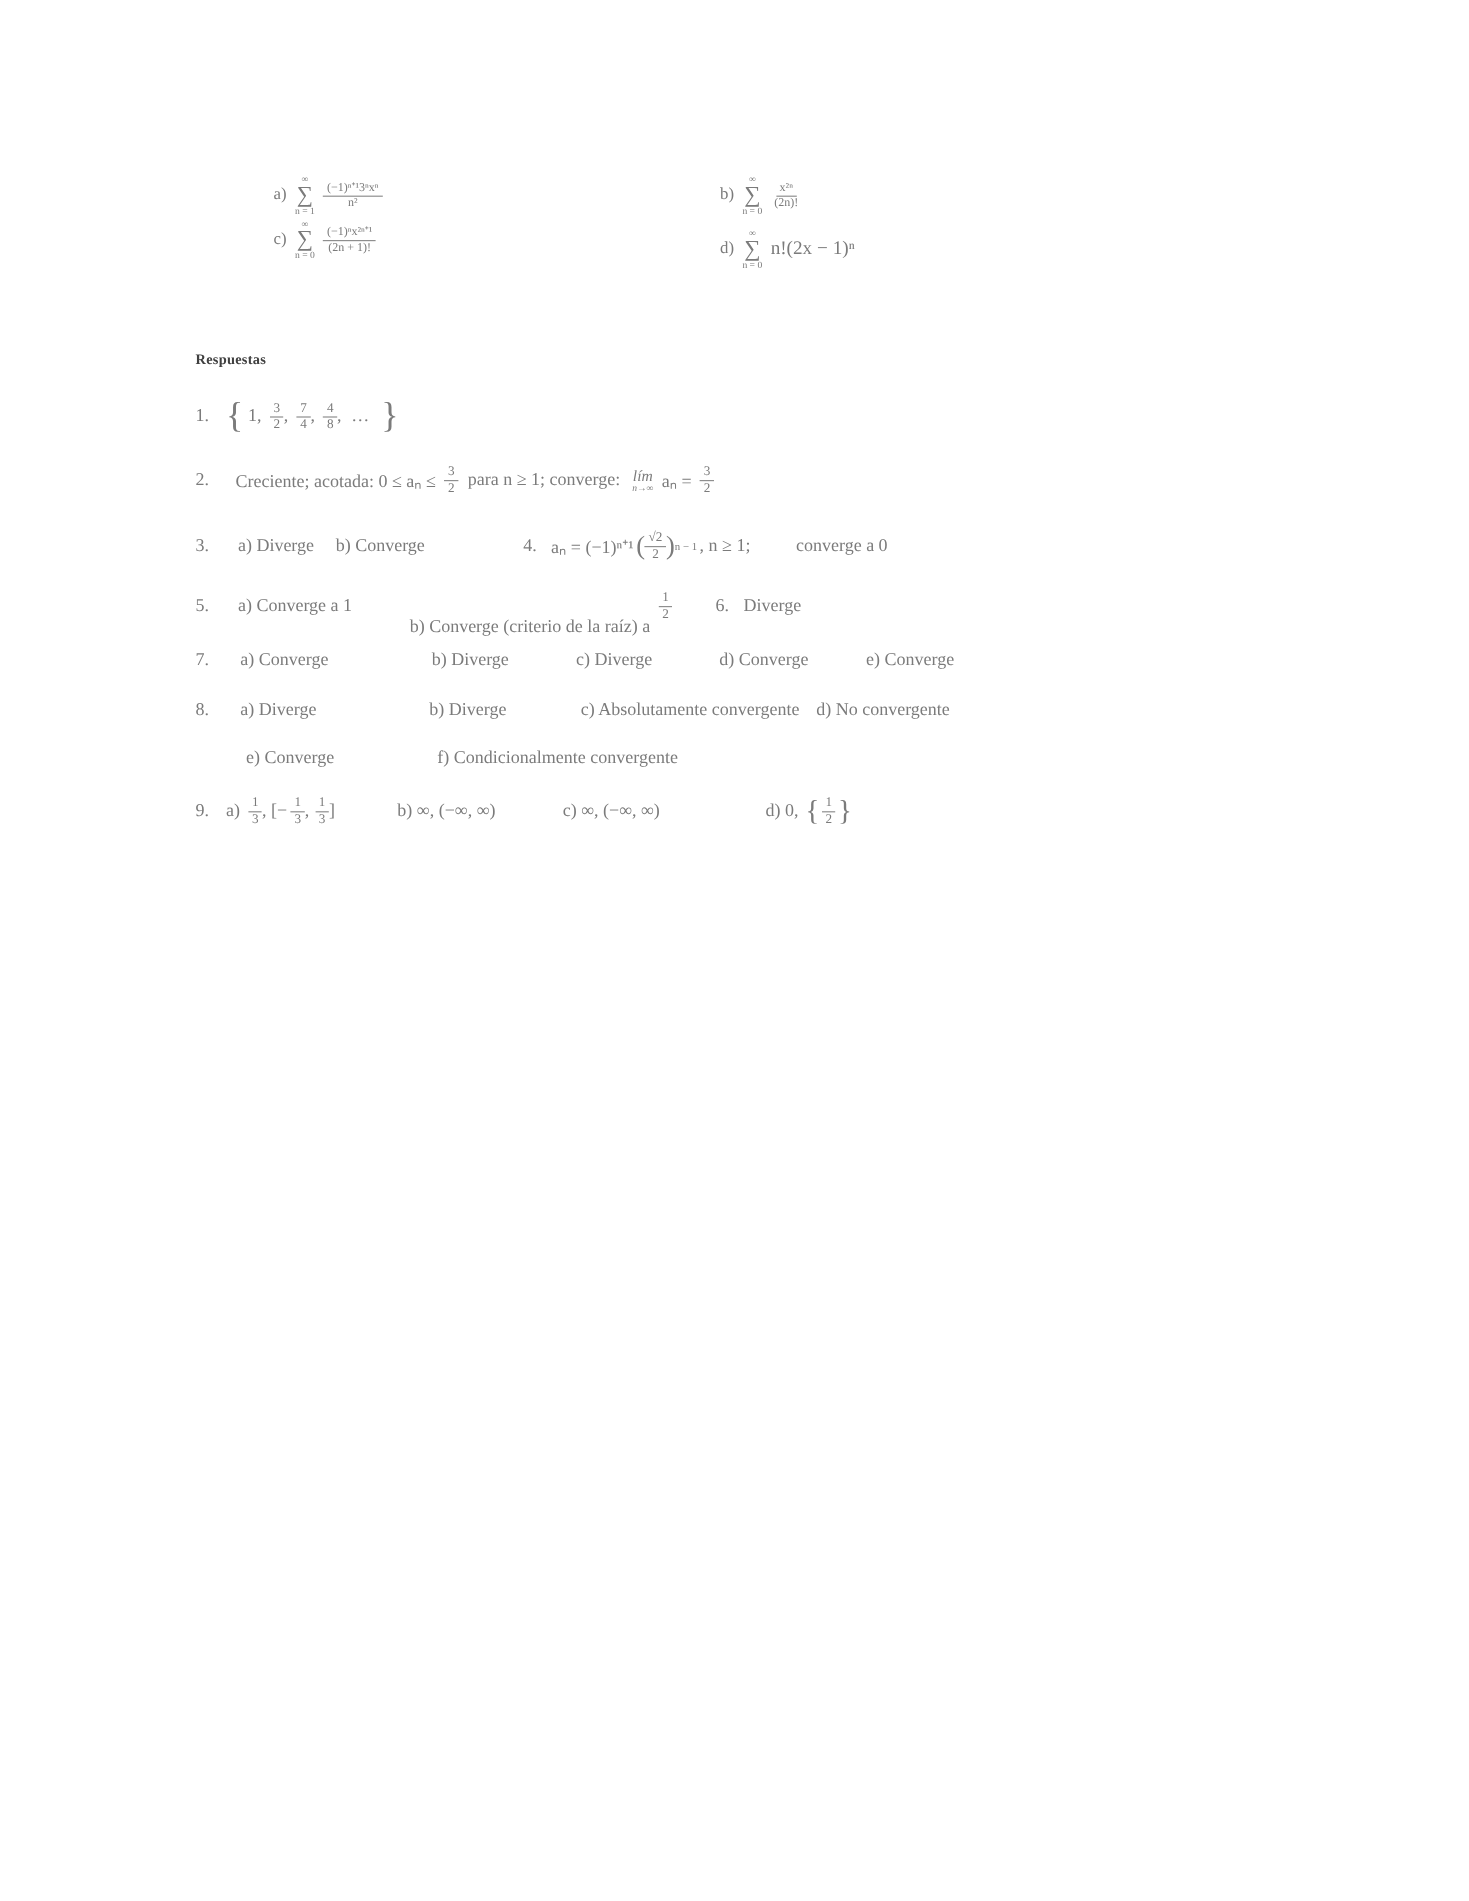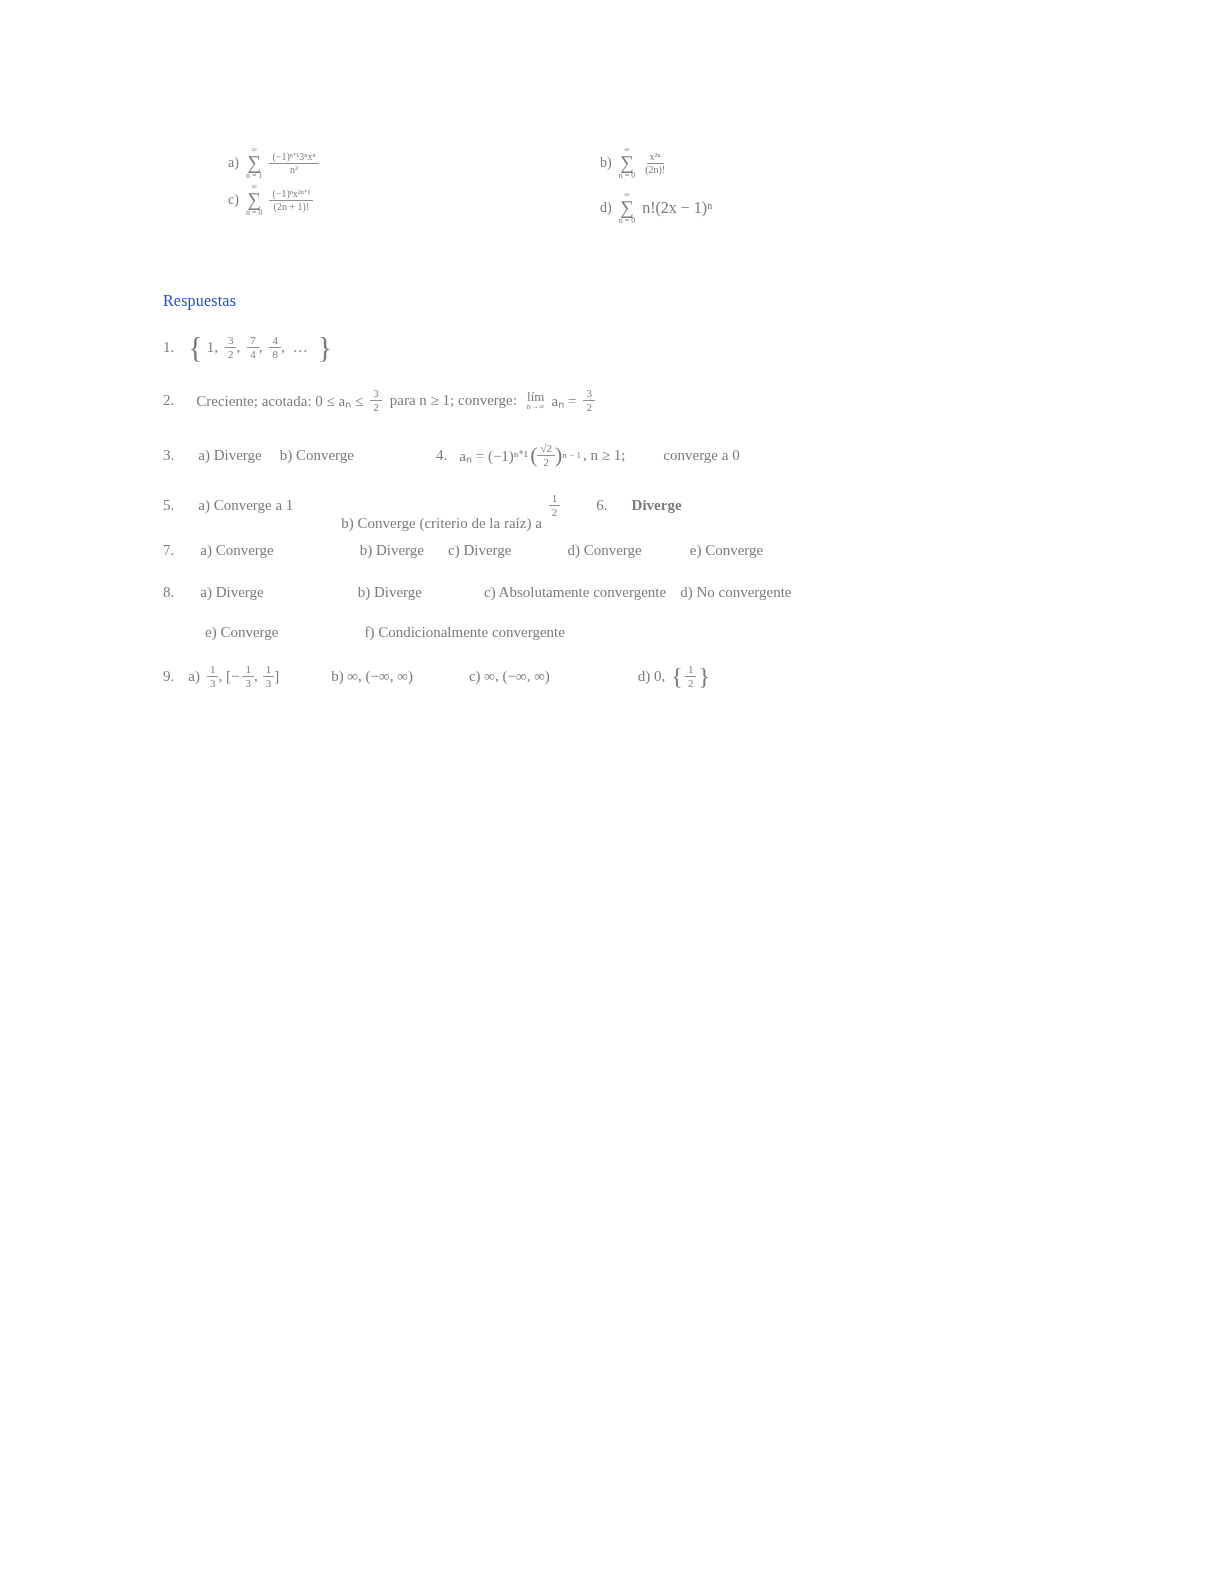--- a/index.html
+++ b/index.html
@@ -15,21 +15,21 @@
   .sum { display:inline-flex; flex-direction:column; align-items:center; line-height:1; }
   .sum .lim { font-size:8px; line-height:1; }
   .sum .sig { font-size:19px; line-height:0.95; }
   
   .frac { display:inline-flex; flex-direction:column; align-items:center; vertical-align:middle;
           font-size:10px; line-height:1.15; text-align:center; }
   .frac .num { display:block; border-bottom:1px solid #8f8f8f; padding:0 3px; }
   .frac .den { display:block; padding:0 3px; }
   .big-frac { font-size:11px; }
   sup.exp { font-size:9px; vertical-align:super; line-height:0; }
-  .heading { font-weight:normal; font-size:16px; color:#1d4ed8; letter-spacing:0.2px; }
+  .heading { font-weight:bold; font-size:12px; color:#404040; letter-spacing:0.2px; }
   .brace { font-size:30px; font-weight:300; line-height:1; }
   .limstack { display:inline-flex; flex-direction:column; align-items:center; line-height:1; }
   .limstack .limword { font-size:13px; line-height:1; }
   .limstack .limsub { font-size:8px; line-height:1; }
   .paren { font-size:22px; font-weight:300; line-height:1; }
 </style>
 </head>
 <body>
 
 <div class="page">
@@ -109,21 +109,21 @@
   </div>
 
   <div class="line" style="left:163px; top:382px; height:36px;">
     <span>2.</span>
     <span style="margin-left:22px;">Creciente; acotada: 0 ≤ aₙ ≤</span>
     <span class="frac big-frac" style="margin-left:7px;">
       <span class="num">3</span>
       <span class="den">2</span>
     </span>
     <span style="margin-left:8px;">para n ≥ 1;  converge:</span>
-    <span class="limstack" style="margin-left:10px;">
+    <span class="limstack" style="margin-left:10px;font-style:italic;">
       <span class="limword">lím</span>
       <span class="limsub">n→∞</span>
     </span>
     <span style="margin-left:7px;text-align:center;">aₙ =</span>
     <span class="frac big-frac" style="margin-left:7px;">
       <span class="num">3</span>
       <span class="den">2</span>
     </span>
   </div>
 
@@ -146,28 +146,28 @@
 
   <div class="line" style="left:163px; top:488px; height:34px;">
     <span>5.</span>
     <span style="margin-left:24px;">a) Converge a 1</span>
     <span style="margin-left:48px;margin-top:37px;">b) Converge (criterio de la raíz) a</span>
     <span class="frac big-frac" style="margin-left:7px;">
       <span class="num">1</span>
       <span class="den">2</span>
     </span>
     <span style="margin-left:36px;">6.</span>
-    <span style="margin-left:24px;font-weight:bold;">Diverge</span>
+    <span style="margin-left:12px;">Diverge</span>
   </div>
 
   <div class="line" style="left:163px; top:538px; height:24px;">
     <span>7.</span>
     <span style="margin-left:26px;">a) Converge</span>
     <span style="margin-left:86px;">b) Diverge</span>
-    <span style="margin-left:24px;">c) Diverge</span>
+    <span style="margin-left:56px;">c) Diverge</span>
     <span style="margin-left:56px;">d) Converge</span>
     <span style="margin-left:48px;">e) Converge</span>
   </div>
 
   <div class="line" style="left:163px; top:580px; height:24px;">
     <span>8.</span>
     <span style="margin-left:26px;">a) Diverge</span>
     <span style="margin-left:94px;">b) Diverge</span>
     <span style="margin-left:62px;">c) Absolutamente convergente</span>
     <span style="margin-left:14px;">d) No convergente</span>

